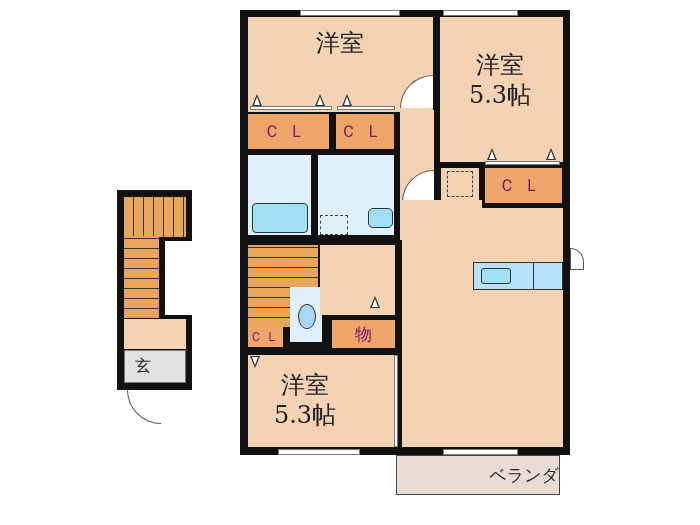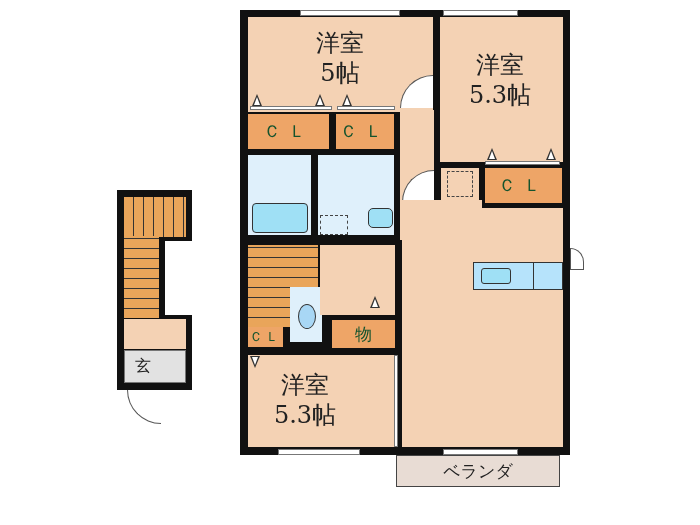--- a/index.html
+++ b/index.html
@@ -1,38 +1,37 @@
 <!DOCTYPE html>
 <html><head>
 <meta charset="utf-8">
 <style>
   html,body{margin:0;padding:0;background:#fff;}
   body{width:700px;height:525px;position:relative;overflow:hidden;font-family:"DejaVu Serif",serif;}
   .abs{position:absolute;box-sizing:border-box;}
   .room{background:#f4d2b4;}
-  .cl{background:#eea567;display:flex;align-items:center;justify-content:center;color:#14532d;font-size:17px;letter-spacing:8px;}
+  .cl{background:#eea567;display:flex;align-items:center;justify-content:center;color:#701a75;font-size:17px;letter-spacing:8px;}
   .wet{background:#dff0fb;}
   .wall{background:#111;}
   .lbl{position:absolute;color:#222;font-size:24px;line-height:30px;text-align:center;white-space:nowrap;}
   .win{position:absolute;background:#fff;border:1px solid #777;box-sizing:border-box;}
   .stair{background:#e9a55a;}
   .genkan{background:#e2e2e2;}
   .veranda{background:#e8dcd4;border:1px solid #444;}
   .tri{position:absolute;width:0;height:0;border-left:5px solid transparent;border-right:5px solid transparent;border-bottom:12px solid #333;}
   .tri::after{content:"";position:absolute;left:-3px;top:3px;border-left:3px solid transparent;border-right:3px solid transparent;border-bottom:8px solid #fff;}
 </style>
 </head>
 <body>
 
 <div class="abs wall" style="left:240px;top:10px;width:330px;height:445px;"></div>
 
 <div class="abs room" style="left:248px;top:17px;width:185px;height:95px;"></div>
 <div class="lbl" style="left:290px;top:28px;width:100px;">
   <div>洋室</div>
-  <div>5帖</div>
 </div>
 <div class="win" style="left:300px;top:10px;width:100px;height:6px;"></div>
 <div class="tri" style="left:252px;top:94px;"></div>
 <div class="tri" style="left:315px;top:94px;"></div>
 <div class="tri" style="left:342px;top:94px;"></div>
 <div class="abs" style="left:250px;top:106px;width:82px;height:4px;background:#fff;border:1px solid #777;"></div>
 <div class="abs" style="left:337px;top:106px;width:58px;height:4px;background:#fff;border:1px solid #777;"></div>
 
 <div class="abs cl" style="left:248px;top:114px;width:81px;height:35px;">
     <span>ＣＬ</span>
@@ -97,21 +96,21 @@
 <div class="lbl" style="left:420px;top:345px;width:125px;">
 </div>
 <div class="abs" style="left:473px;top:262px;width:90px;height:28px;background:#b6e3fb;border:1px solid #333;"></div>
 <div class="abs" style="left:481px;top:268px;width:30px;height:16px;background:#9fe0f5;border:1px solid #333;border-radius:3px;"></div>
 <div class="abs" style="left:533px;top:262px;width:30px;height:28px;border-left:1px solid #333;"></div>
 <div class="win" style="left:443px;top:449px;width:75px;height:6px;"></div>
 <div class="abs" style="left:570px;top:248px;width:14px;height:22px;background:#fff;border:1px solid #555;border-top-right-radius:14px;"></div>
 
 <div class="abs" style="left:394px;top:355px;width:4px;height:92px;background:#fff;border:1px solid #777;"></div>
 
-<div class="abs veranda" style="left:396px;top:455px;width:164px;height:32px;display:flex;align-items:center;justify-content:center;font-size:17px;color:#222;">
+<div class="abs veranda" style="left:396px;top:455px;width:164px;height:40px;display:flex;align-items:center;justify-content:flex-end;font-size:17px;color:#222;">
     <span>ベランダ</span>
   </div>
 
 <div class="abs wall" style="left:117px;top:190px;width:75px;height:200px;"></div>
 <div class="abs wall" style="left:160px;top:240px;width:0px;height:0px;"></div>
 <div class="abs" style="left:162px;top:238px;width:32px;height:80px;background:#fff;"></div>
 <div class="abs wall" style="left:159px;top:236px;width:6px;height:84px;"></div>
 <div class="abs wall" style="left:159px;top:236px;width:33px;height:5px;"></div>
 <div class="abs wall" style="left:159px;top:315px;width:33px;height:5px;"></div>
 <div class="abs stair" style="left:124px;top:197px;width:62px;height:40px;background:repeating-linear-gradient(90deg,#e9a55a 0 9px,#333 9px 10px);"></div>

